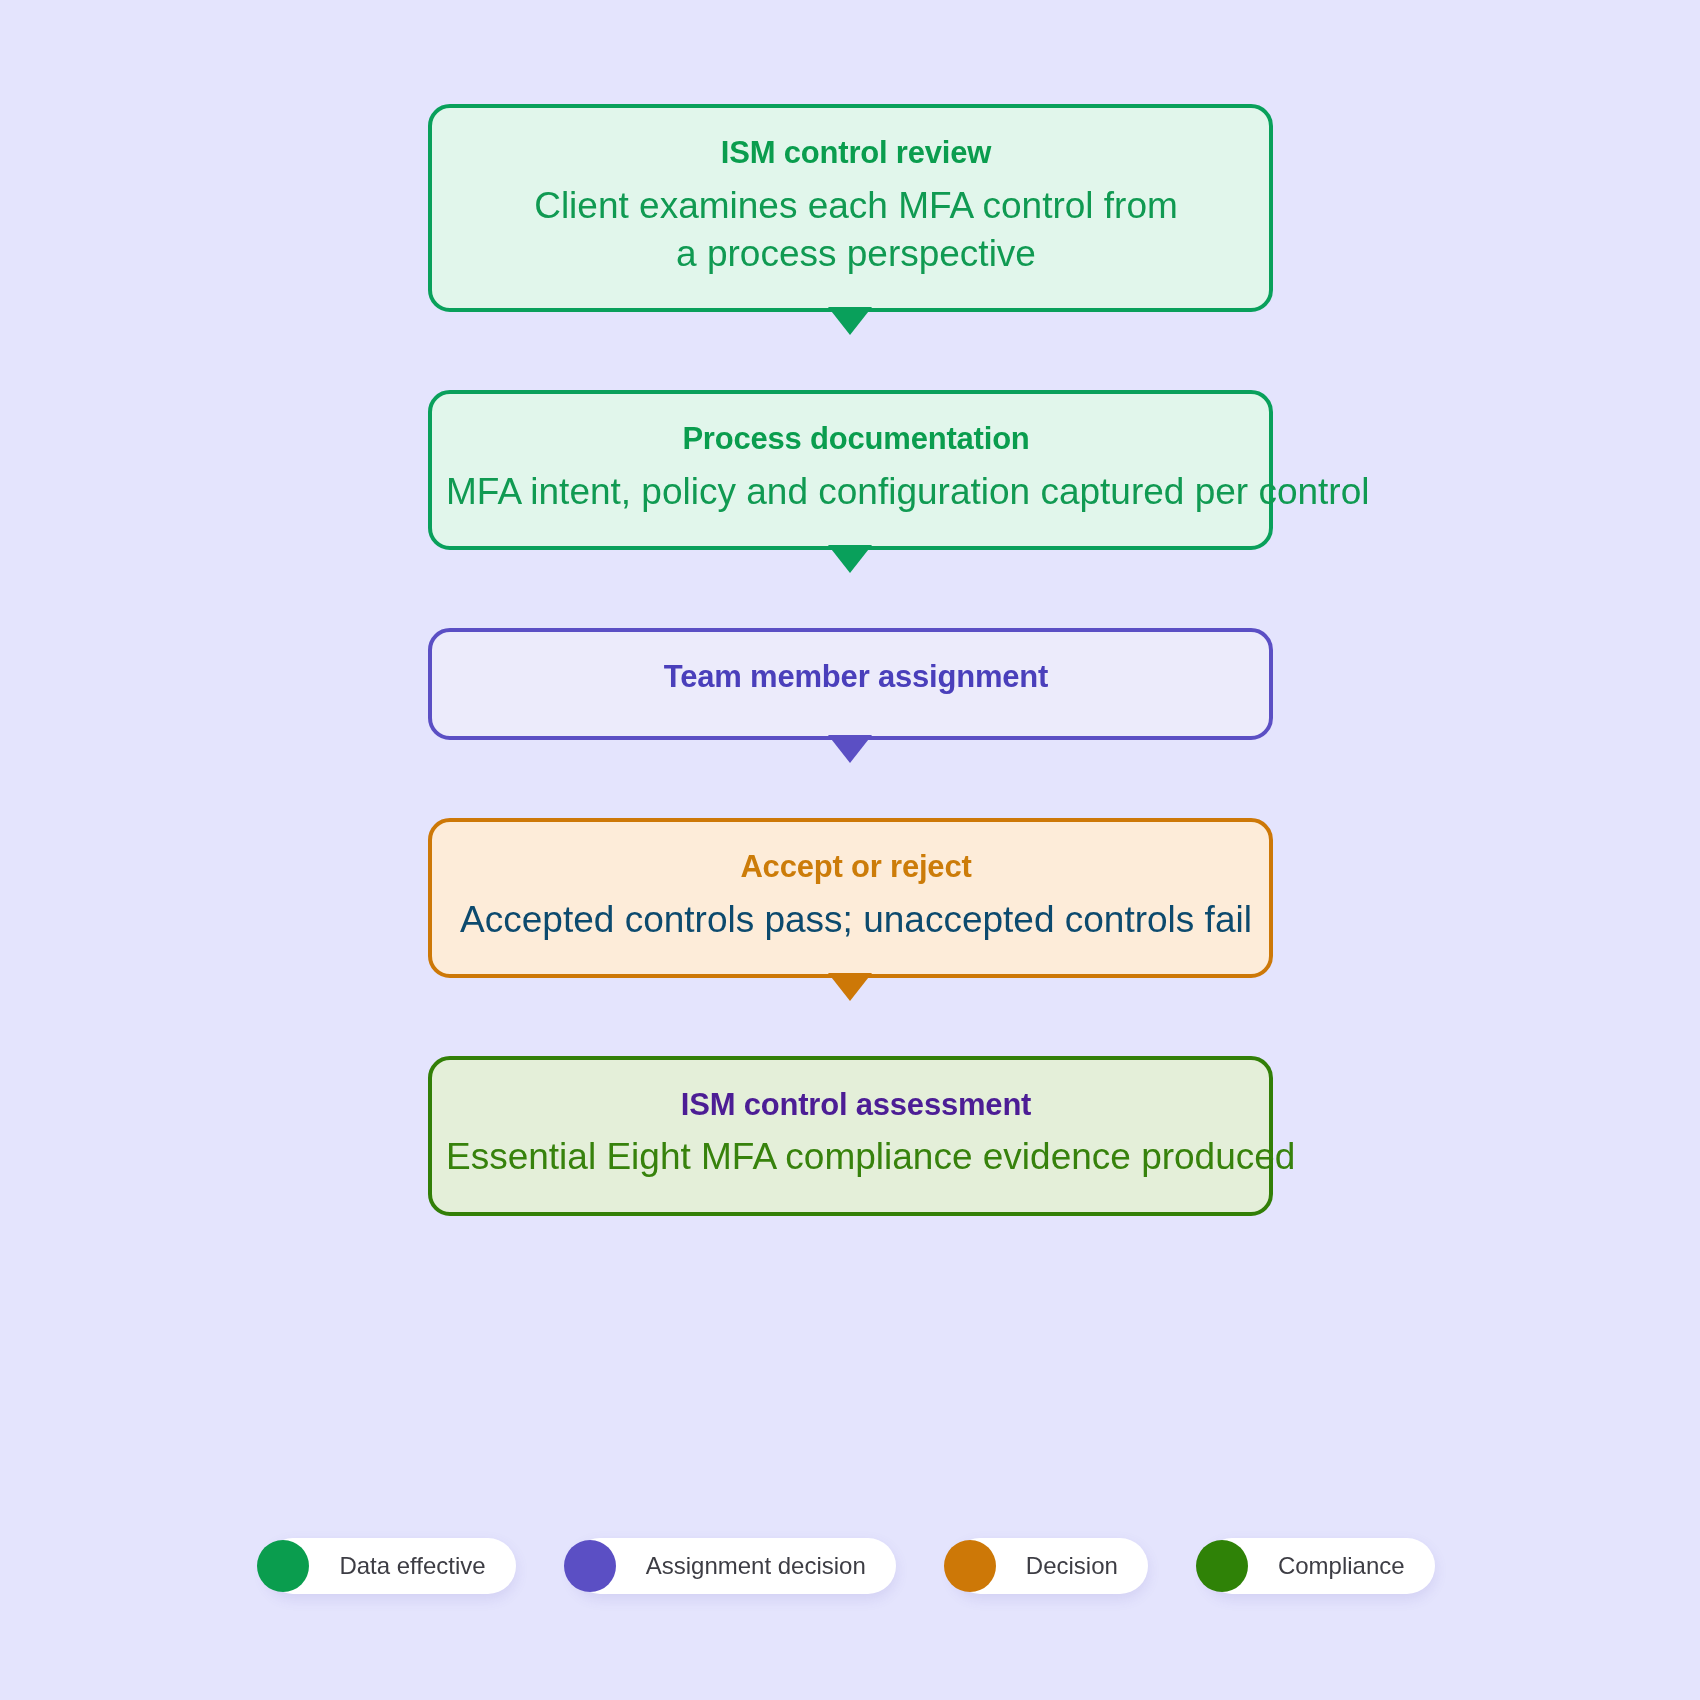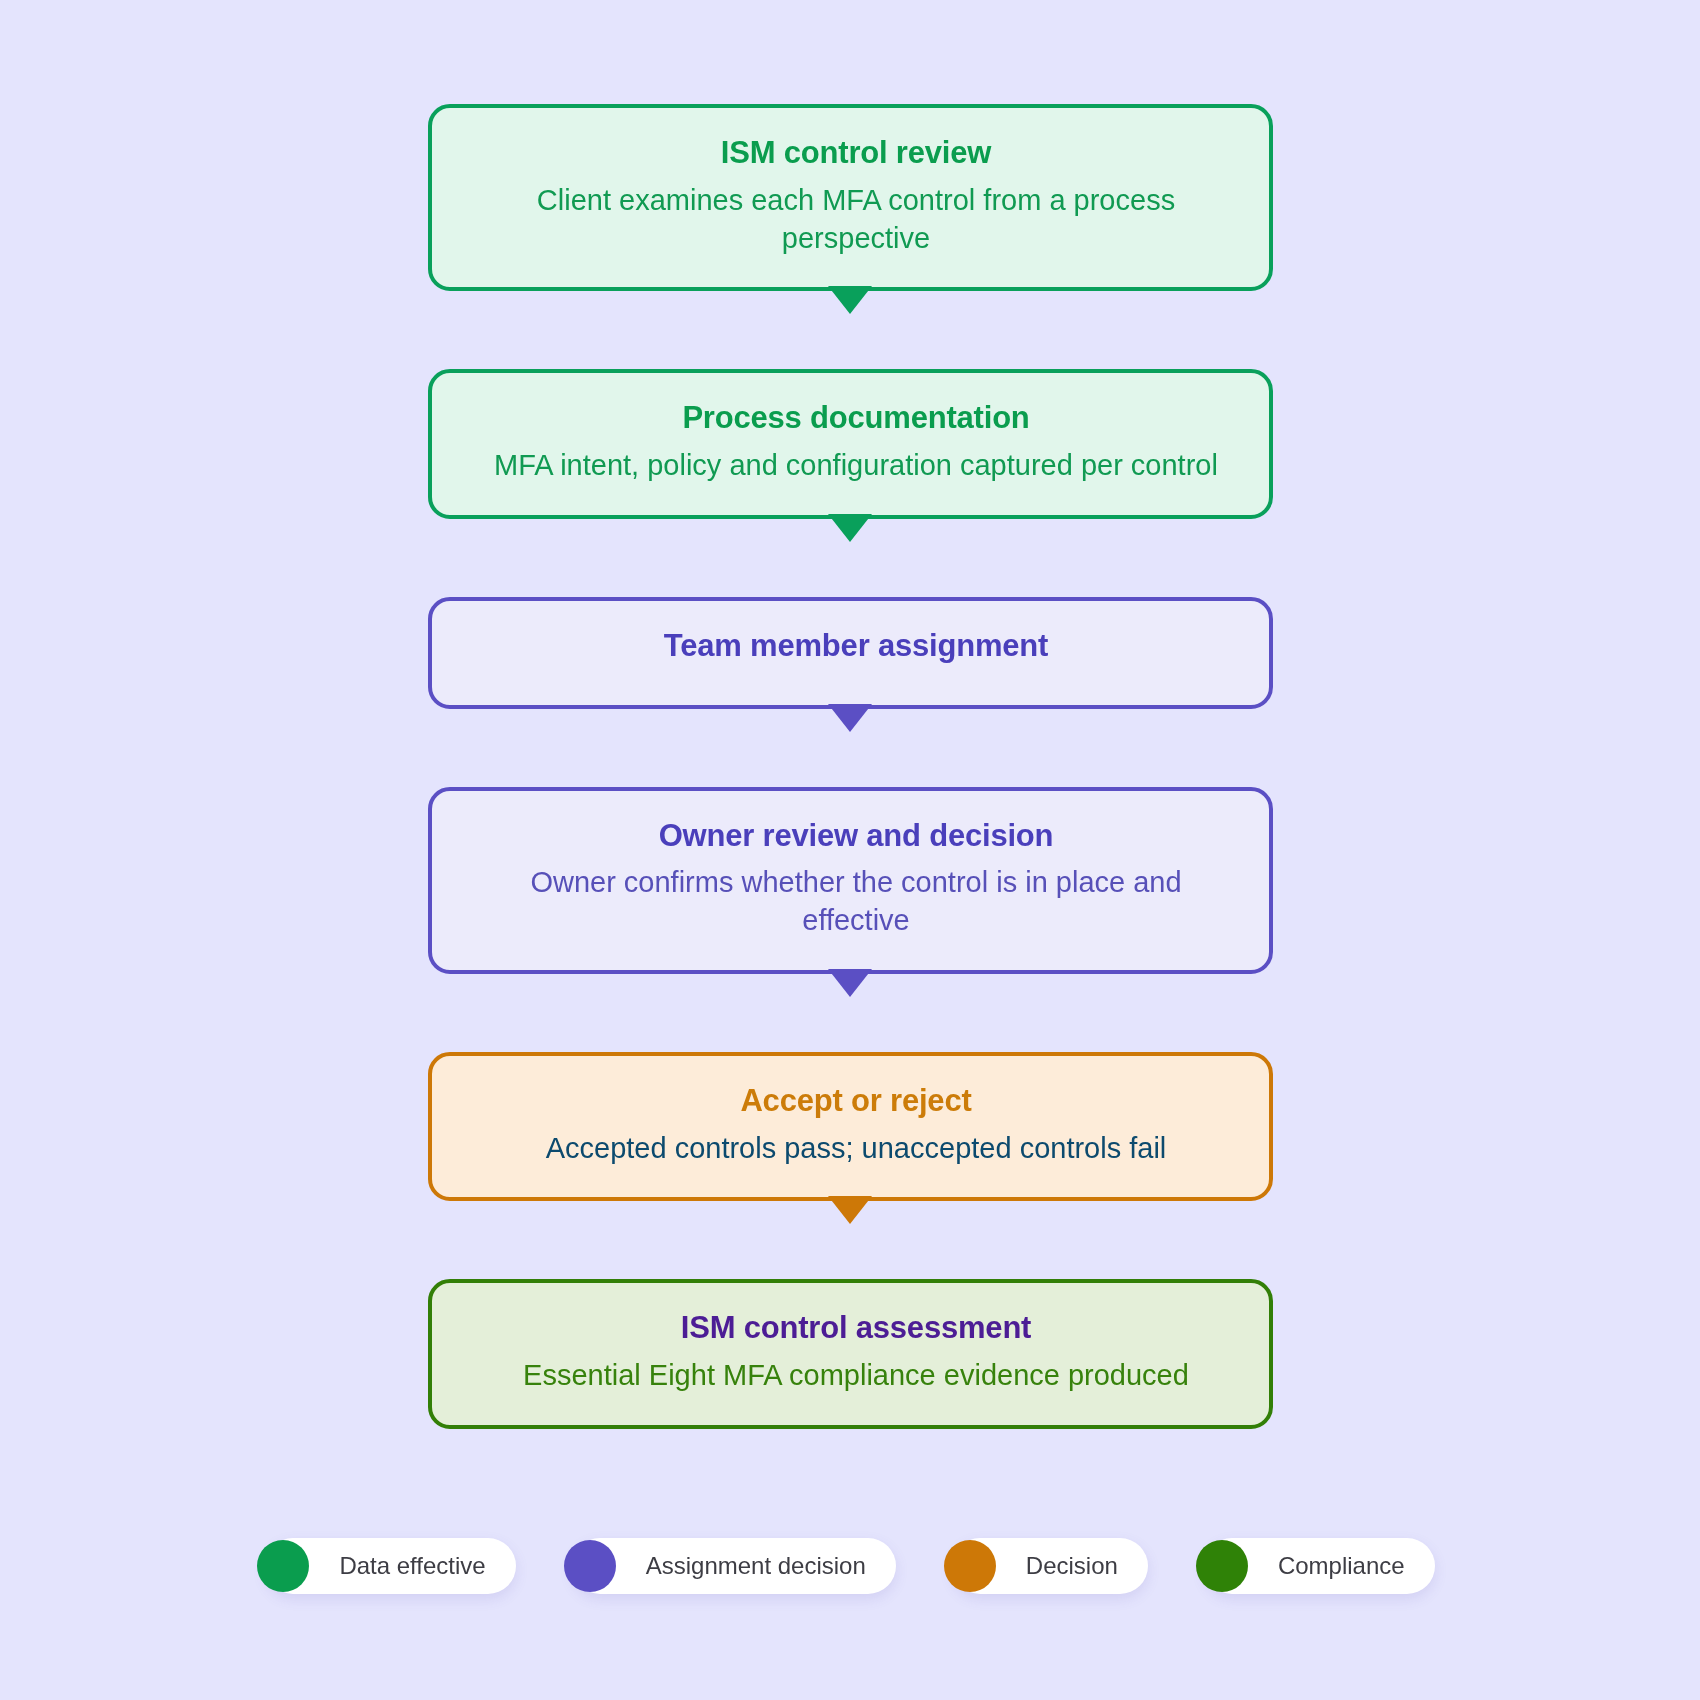--- a/index.html
+++ b/index.html
@@ -57,21 +57,21 @@
   .node-title {
     font-size: 31px;
     font-weight: bold;
     line-height: 1.22;
     letter-spacing: -0.2px;
     margin-bottom: 10px;
     white-space: nowrap;
   }
 
   .node-desc {
-    font-size: 29px;
+    font-size: 37px;
     font-weight: normal;
     line-height: 1.30;
     max-width: 660px;
   }
 
   .node-desc.wide {
     max-width: 820px;
     white-space: nowrap;
   }
 
@@ -192,27 +192,20 @@
       </div>
     </div>
 
     <div class="node-wrap">
       <div class="node c-violet">
         <div class="node-title">Team member assignment</div>
         <div class="tail"></div>
       </div>
     </div>
 
-    <div class="node-wrap">
-      <div class="node c-violet">
-        <div class="node-title">Owner review and decision</div>
-        <div class="node-desc">Owner confirms whether the control is in place and effective</div>
-        <div class="tail"></div>
-      </div>
-    </div>
 
     <div class="node-wrap">
       <div class="node c-amber">
         <div class="node-title">Accept or reject</div>
         <div class="node-desc wide">Accepted controls pass; unaccepted controls fail</div>
         <div class="tail"></div>
       </div>
     </div>
 
     <div class="node-wrap">

